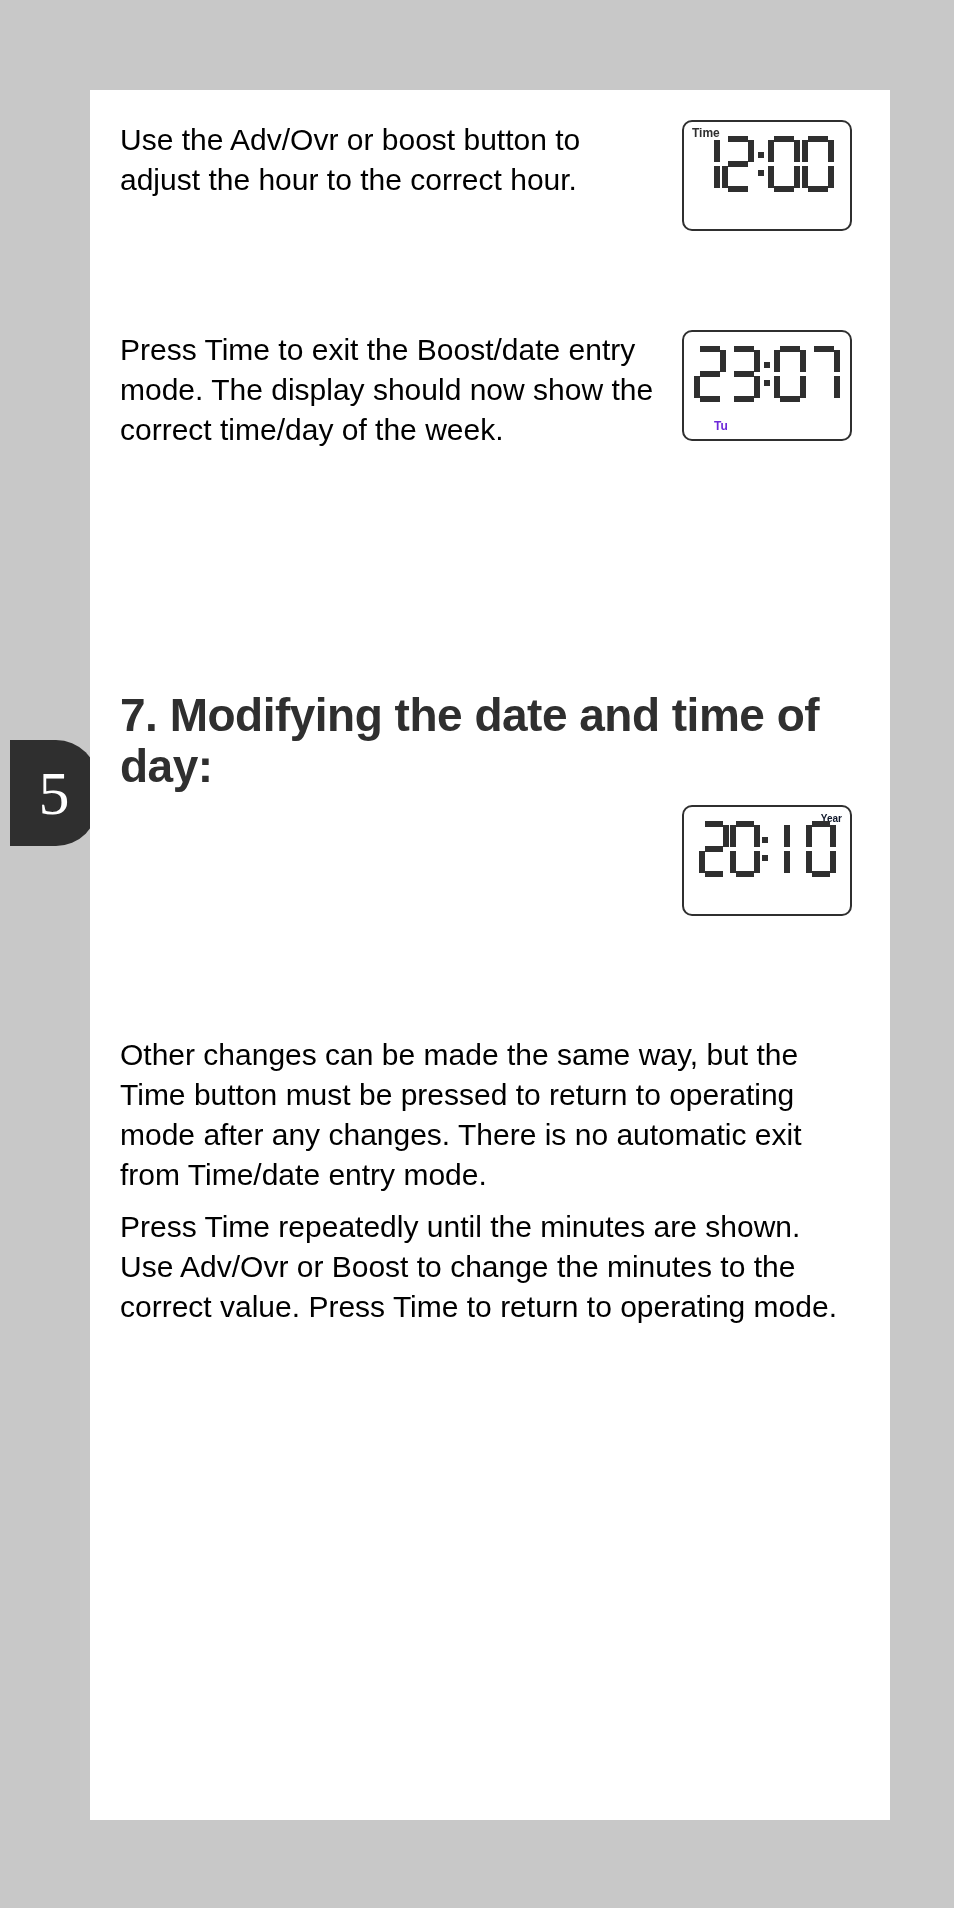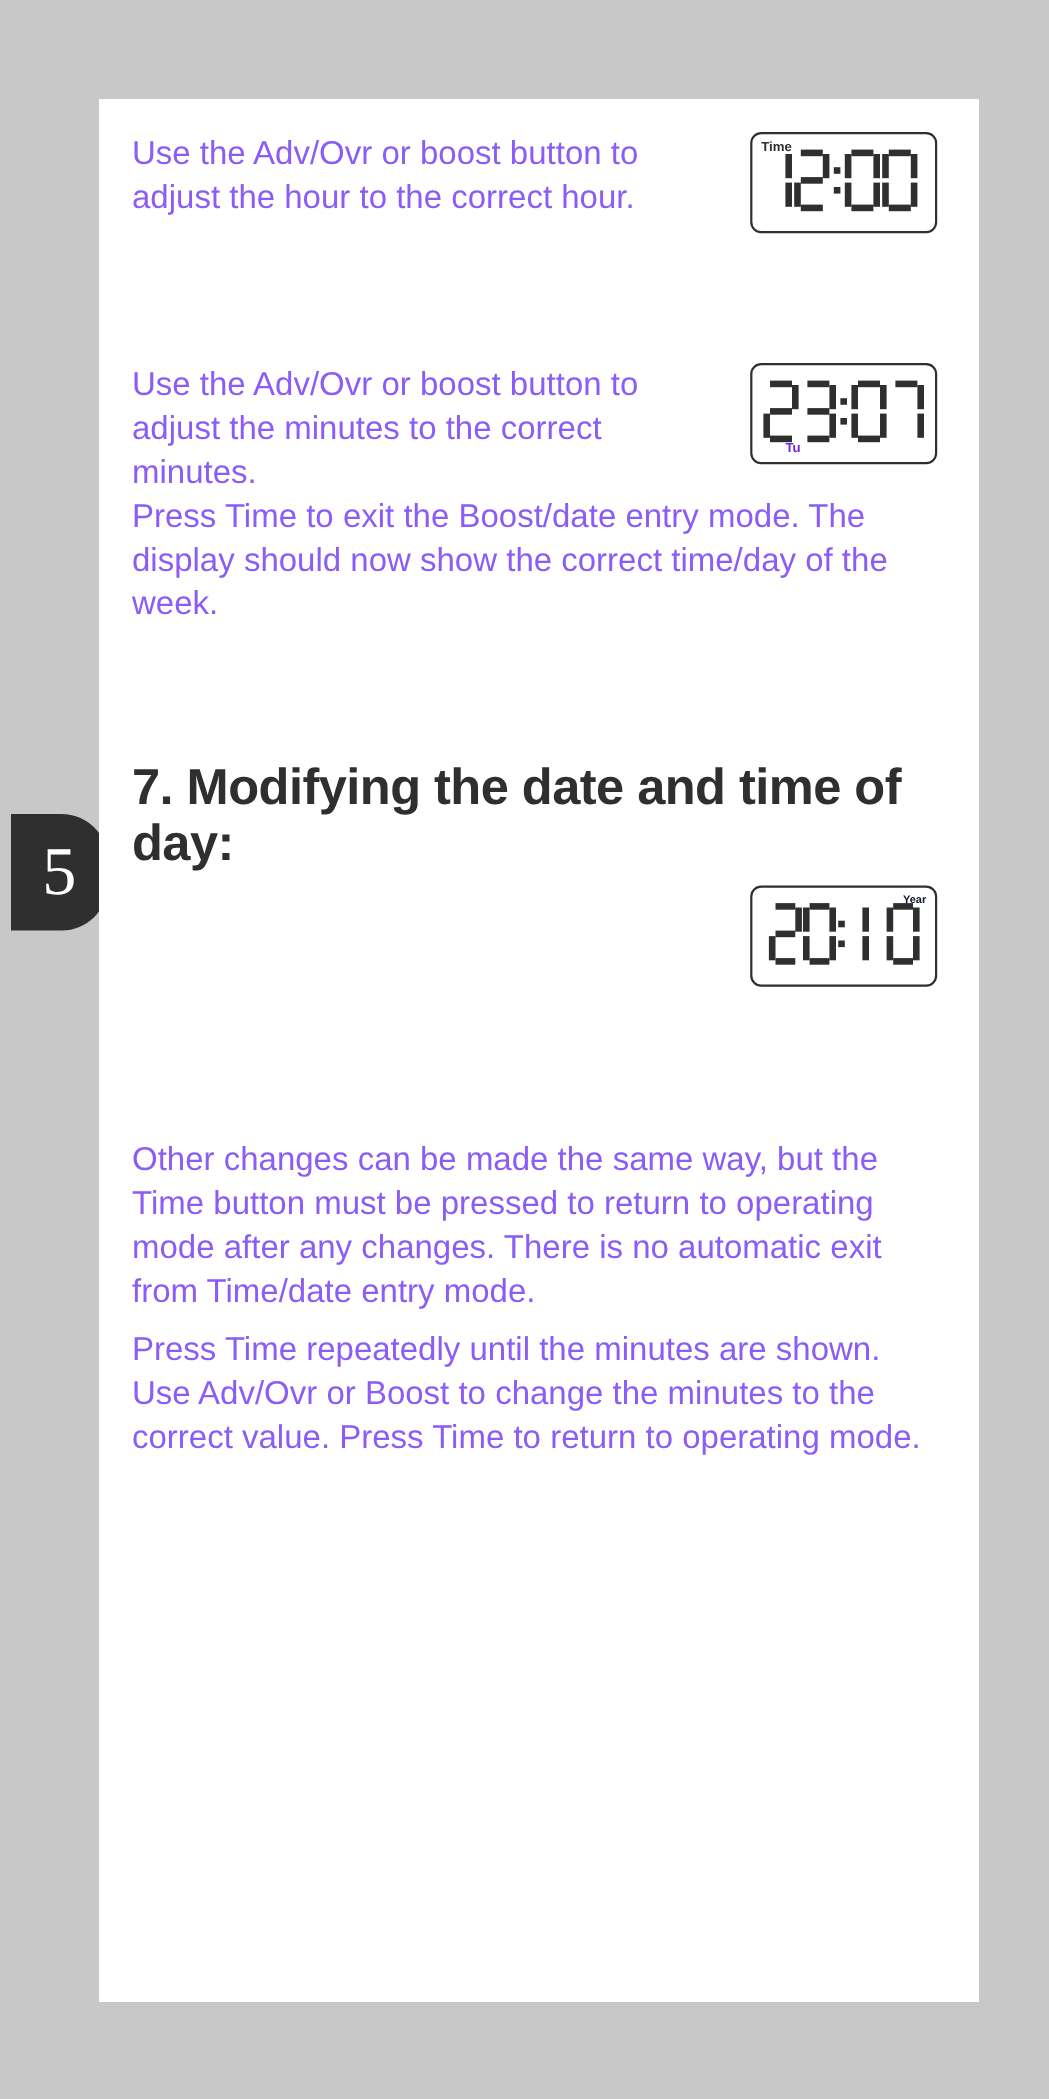--- a/index.html
+++ b/index.html
@@ -14,21 +14,21 @@
     left: 90px;
     top: 90px;
     width: 800px;
     height: 1730px;
     background: #ffffff;
     padding: 30px 38px 30px 30px;
   }
   .body-text {
     font-size: 30px;
     line-height: 1.33;
-    color: #8b5cf6;
+    color: #000000;
     margin-bottom: 12px;
   }
   .heading {
     font-size: 46px;
     font-weight: bold;
     color: #2f2f2f;
     line-height: 1.1;
     margin-top: 100px;
     margin-bottom: 14px;
     letter-spacing: -0.5px;
@@ -45,21 +45,21 @@
     color: #ffffff;
     font-size: 62px;
     display: flex;
     align-items: center;
     justify-content: center;
     font-family: Georgia, 'Times New Roman', serif;
   }
   .display-box {
     float: right;
     width: 170px;
-    height: 92px;
+    height: 111px;
     border: 2px solid #2f2f2f;
     border-radius: 10px;
     margin-left: 18px;
     margin-bottom: 18px;
     position: relative;
     padding: 4px 8px;
   }
   .display-box .label-tl {
     position: absolute;
     top: 4px;
@@ -210,21 +210,20 @@
         </div>
 
         <div class="seg-digit">
           <div class="seg a"></div>
             <div class="seg b"></div>
             <div class="seg c"></div>
         </div>
       </div>
       <span class="label-bl">Tu</span>
     </div>
-    <p class="body-text" style="margin-bottom:0">Use the Adv/Ovr or boost button to adjust the minutes to the correct minutes.</p>
     <p class="body-text">Press Time to exit the Boost/date entry mode. The display should now show the correct time/day of the week.</p>
     <div class="clear"></div>
   </div>
 
   <h2 class="heading">7. Modifying the date and time of day:</h2>
 
   <div class="block3">
     <div class="display-box">
       <span class="label-tr">Year</span>
       <div class="seg-row" aria-label="20:1 0" style="gap:1px">

